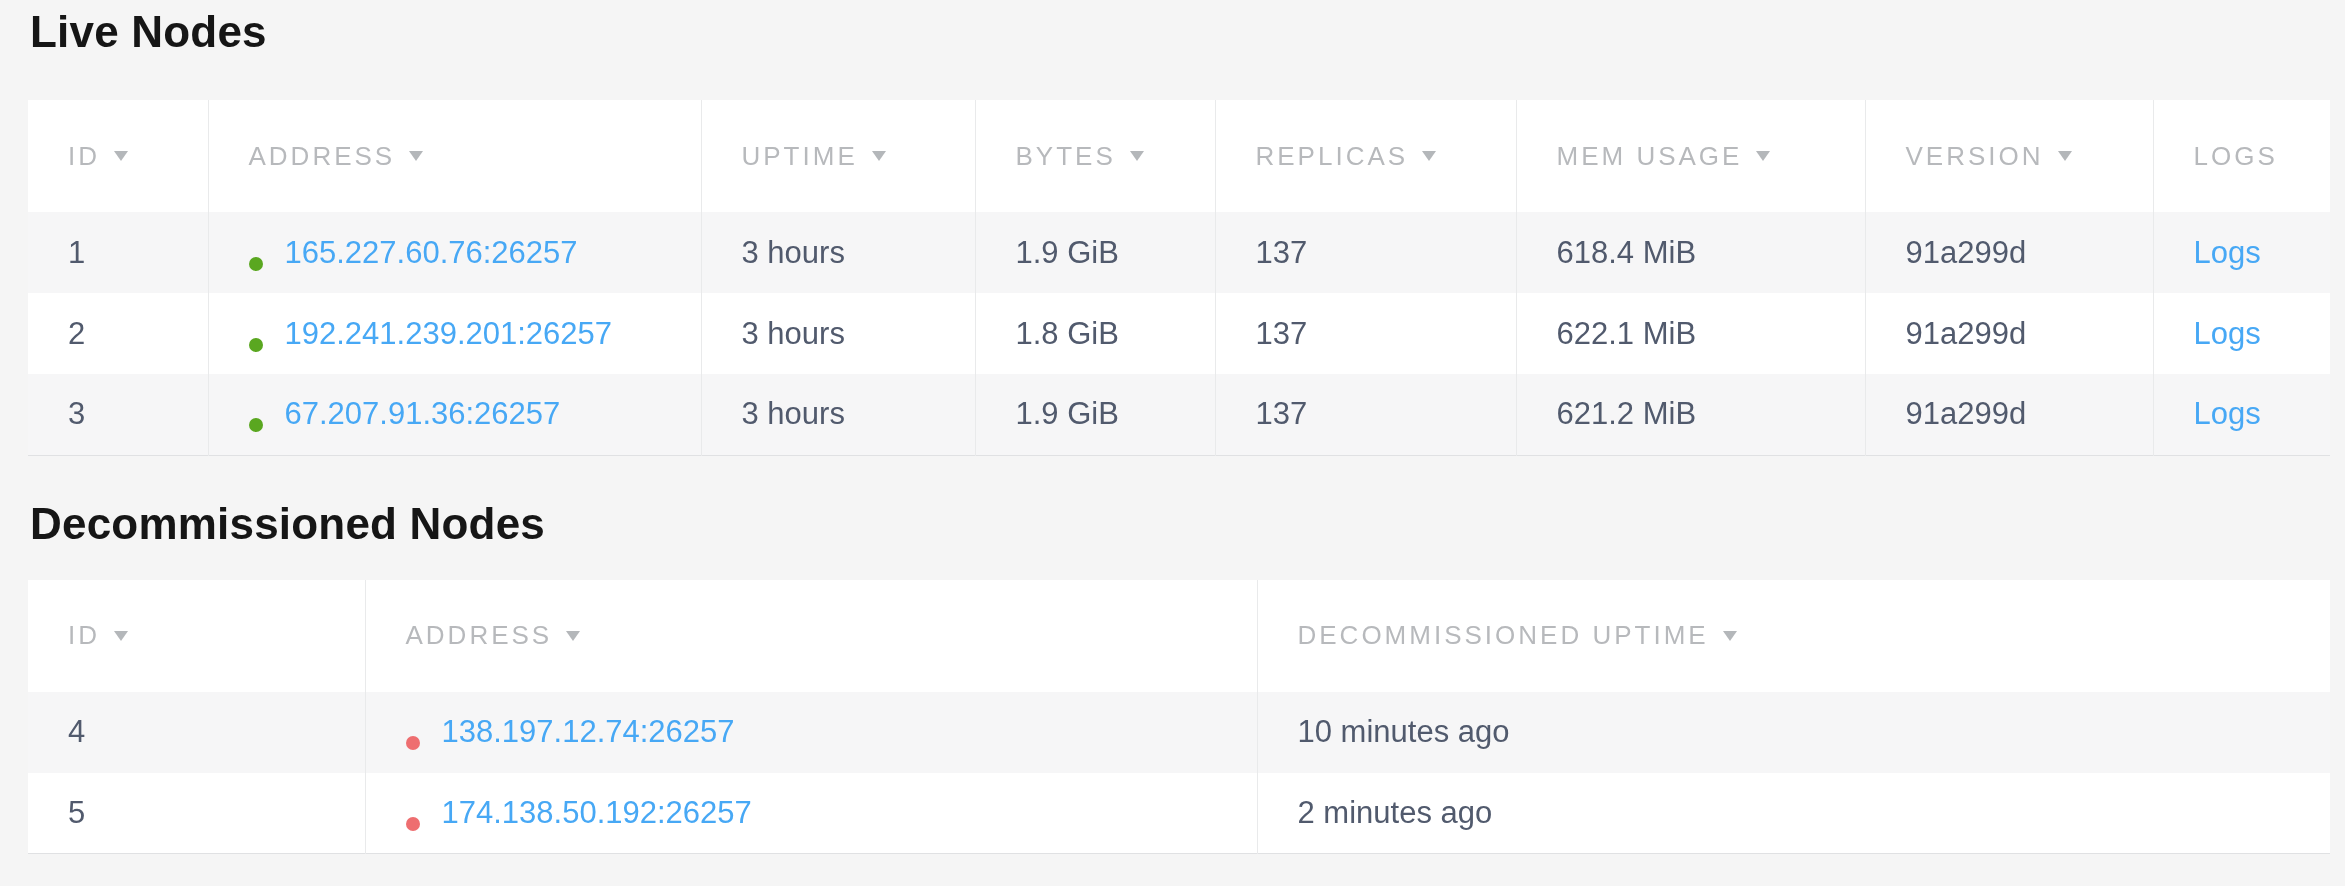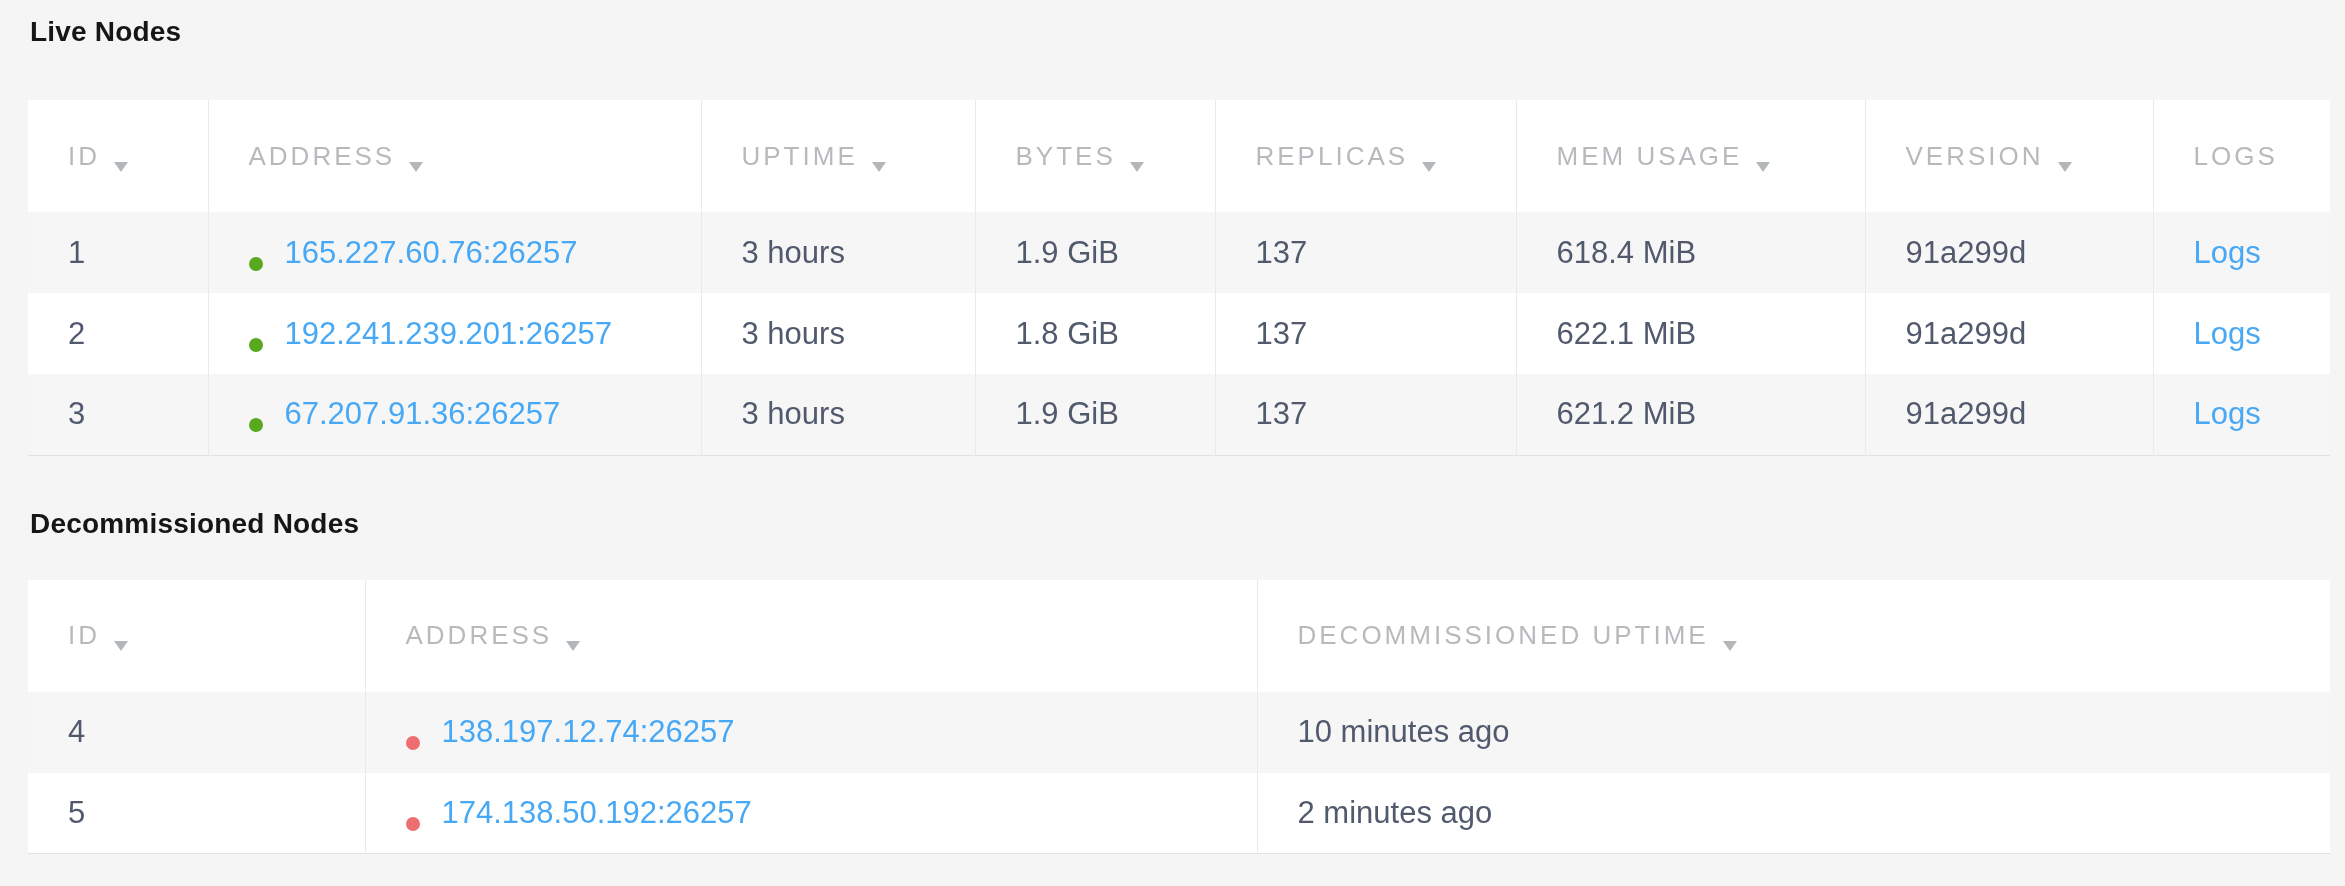--- a/index.html
+++ b/index.html
@@ -25,21 +25,21 @@
   body {
     width: 2345px;
     min-height: 886px;
   }
   .page {
     padding: 8px 15px 20px 28px;
   }
   h1.section-title {
     margin: 0 0 44px 0;
     padding-left: 2px;
-    font-size: 28px;
+    font-size: 44px;
     line-height: 48px;
     font-weight: 700;
     color: var(--title-text);
     letter-spacing: 0.2px;
   }
   h1.section-title.second {
     margin: 44px 0 32px 0;
   }
   table.nodes-table {
     width: 100%;
@@ -68,21 +68,21 @@
     letter-spacing: 3px;
   }
   table.nodes-table tbody td {
     height: 81px;
     color: var(--body-text);
     font-size: 31px;
     font-weight: 400;
   }
   table.nodes-table tbody tr:nth-child(odd) td { background: var(--row-alt-bg); }
   table.nodes-table tbody tr:nth-child(even) td { background: var(--table-bg); }
-  .th-inner { display: flex; align-items: flex-end; }
+  .th-inner { display: flex; align-items: center; }
   .sort-arrow {
     display: inline-block;
     width: 0; height: 0;
     margin-left: 14px;
     border-left: 7px solid transparent;
     border-right: 7px solid transparent;
     border-top: 10px solid #b4b7ba;
   }
   .addr-inner { display: flex; align-items: flex-end; }
   .status-dot {

